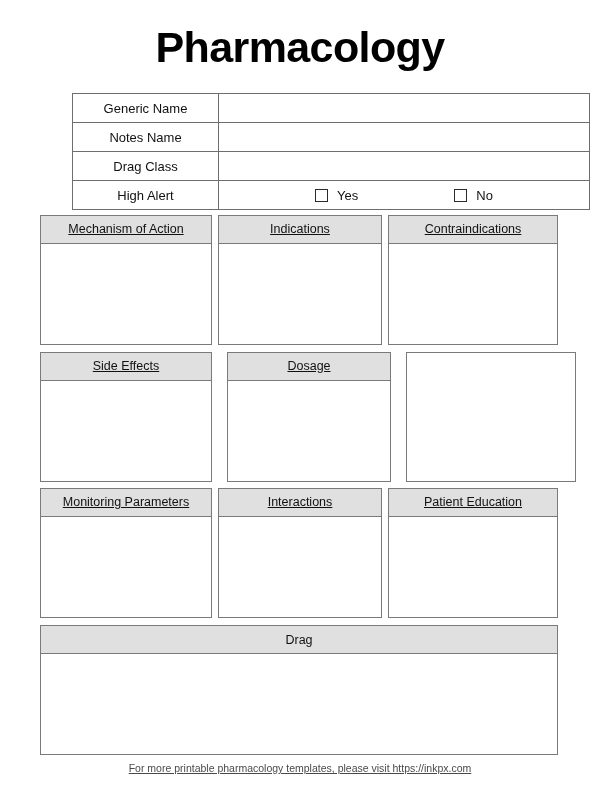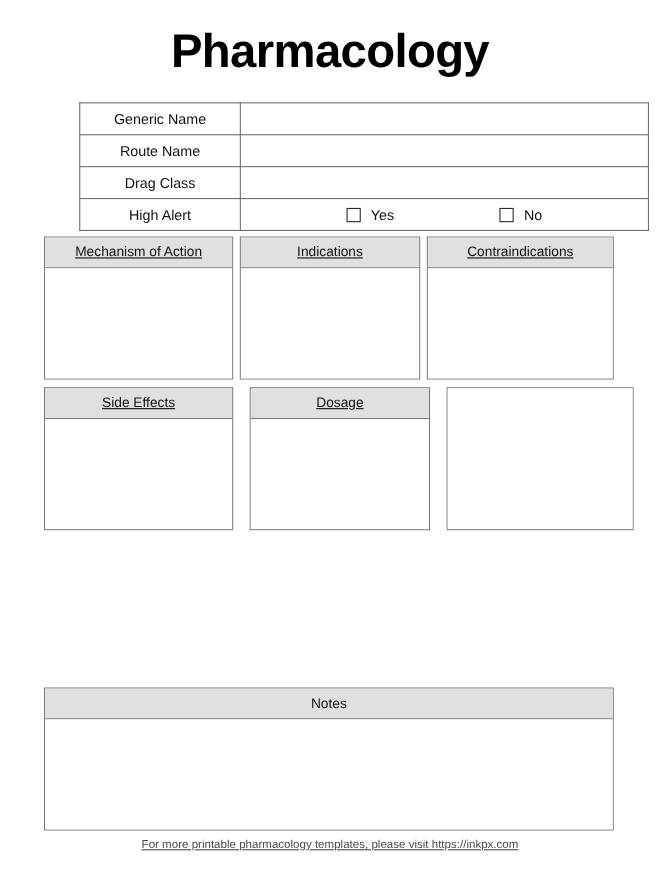--- a/index.html
+++ b/index.html
@@ -175,21 +175,21 @@
 
   <div class="title">Pharmacology</div>
 
   <table class="info-table">
     <tbody>
       <tr>
         <td class="info-label">Generic Name</td>
         <td class="info-value"></td>
       </tr>
       <tr>
-        <td class="info-label">Route Name</td>
+        <td class="info-label">Notes Name</td>
         <td class="info-value"></td>
       </tr>
       <tr>
         <td class="info-label">Drag Class</td>
         <td class="info-value"></td>
       </tr>
       <tr>
         <td class="info-label">High Alert</td>
         <td>
           <div class="checkrow">
@@ -229,21 +229,35 @@
     </div>
     <div class="cell">
       <div class="cell-head">Dosage</div>
       <div class="cell-body"></div>
     </div>
     <div class="cell">
       <div class="cell-body"></div>
     </div>
   </div>
 
+  <div class="grid grid-r3">
+    <div class="cell">
+      <div class="cell-head">Monitoring Parameters</div>
+      <div class="cell-body"></div>
+    </div>
+    <div class="cell">
+      <div class="cell-head">Interactions</div>
+      <div class="cell-body"></div>
+    </div>
+    <div class="cell">
+      <div class="cell-head">Patient Education</div>
+      <div class="cell-body"></div>
+    </div>
+  </div>
 
   <div class="notes">
-    <div class="notes-head">Notes</div>
+    <div class="notes-head">Drag</div>
     <div class="notes-body"></div>
   </div>
 
   <div class="footer">For more printable pharmacology templates, please visit https://inkpx.com</div>
 
 </div>
 
 </body></html>

